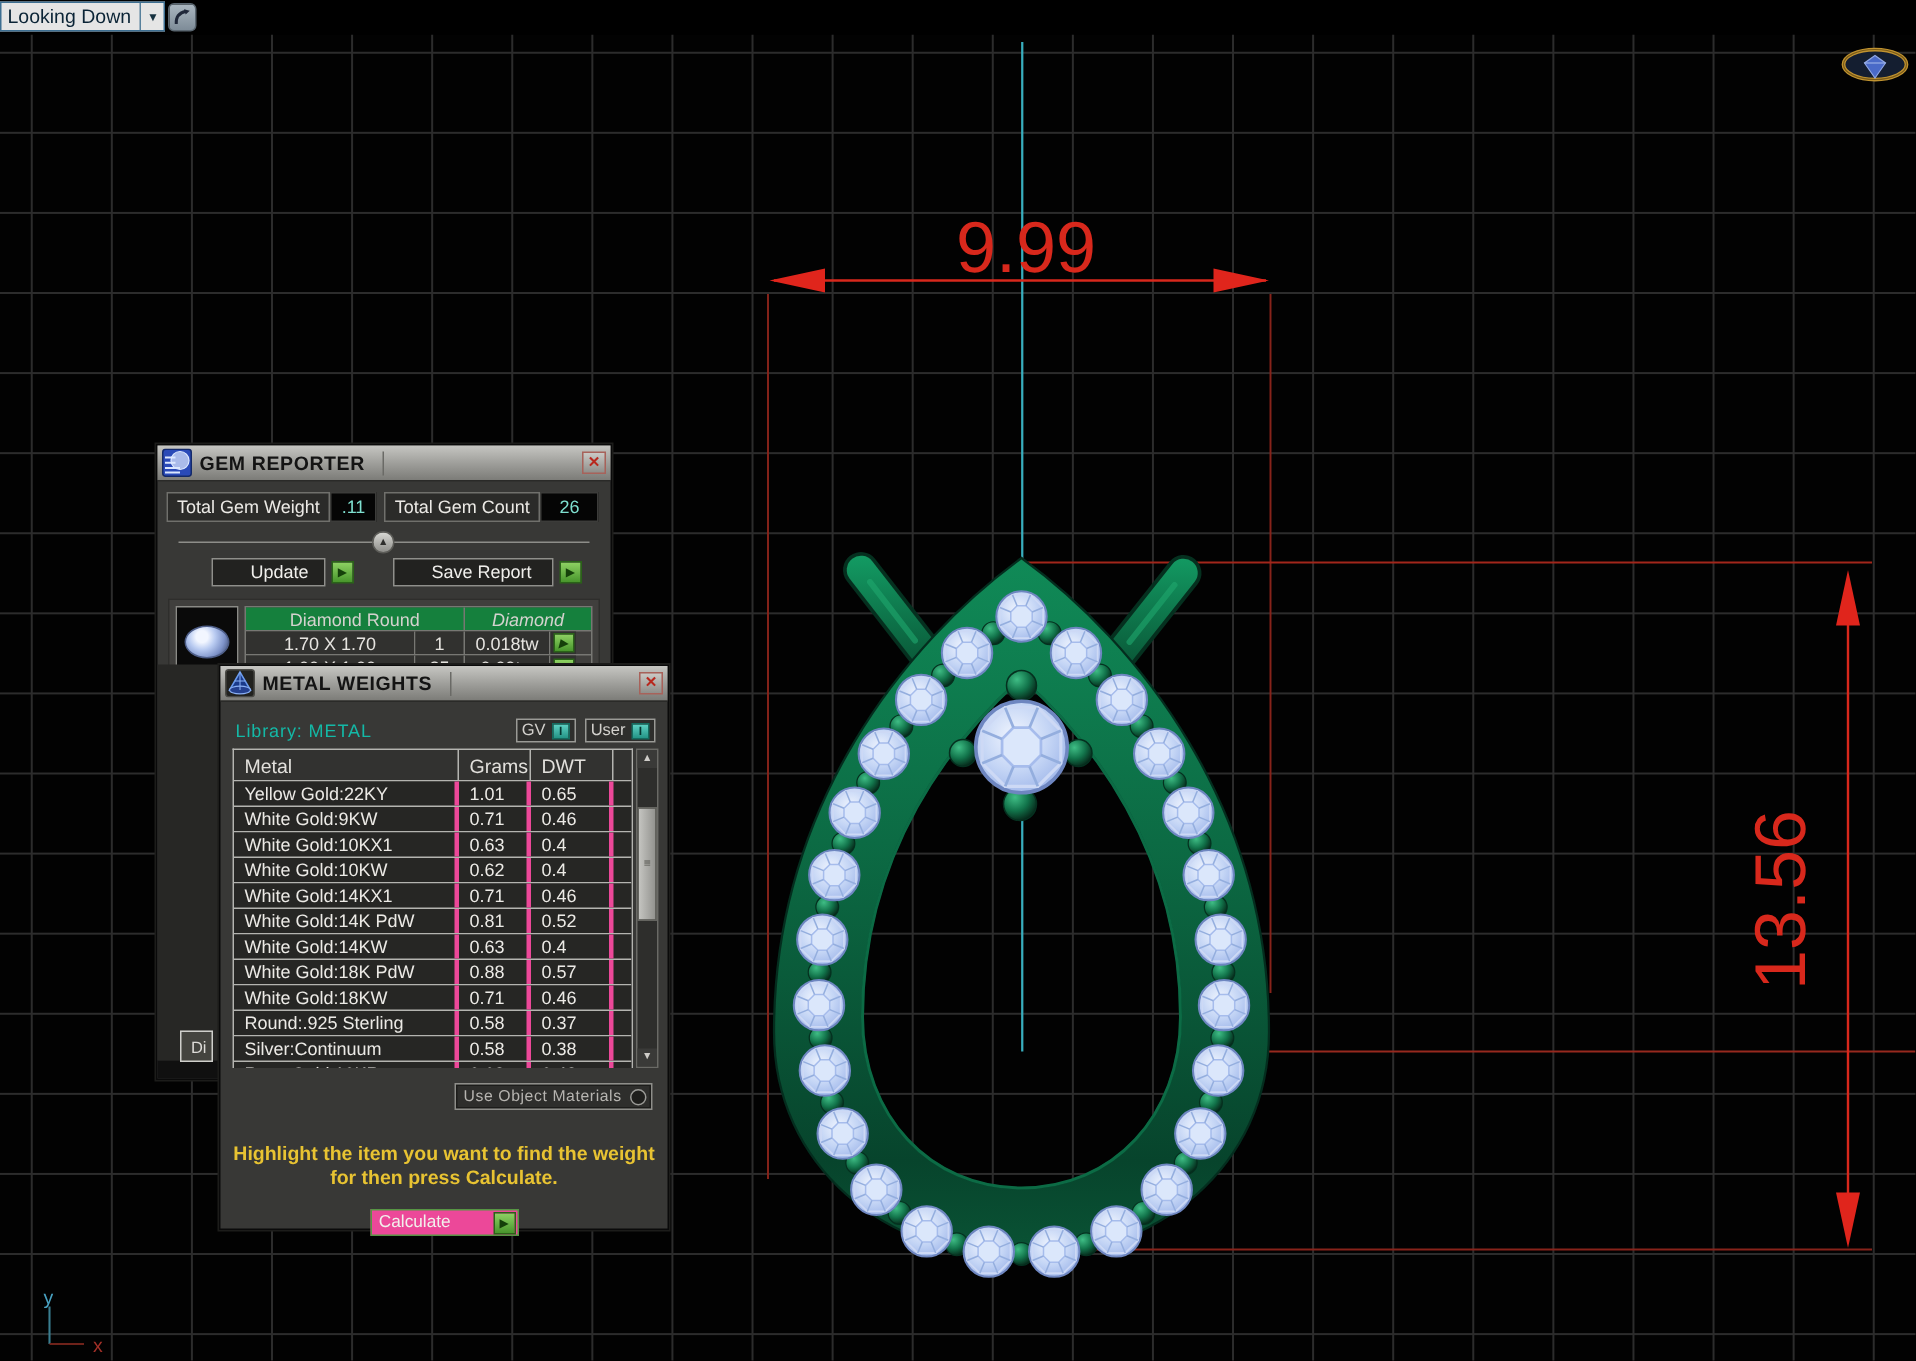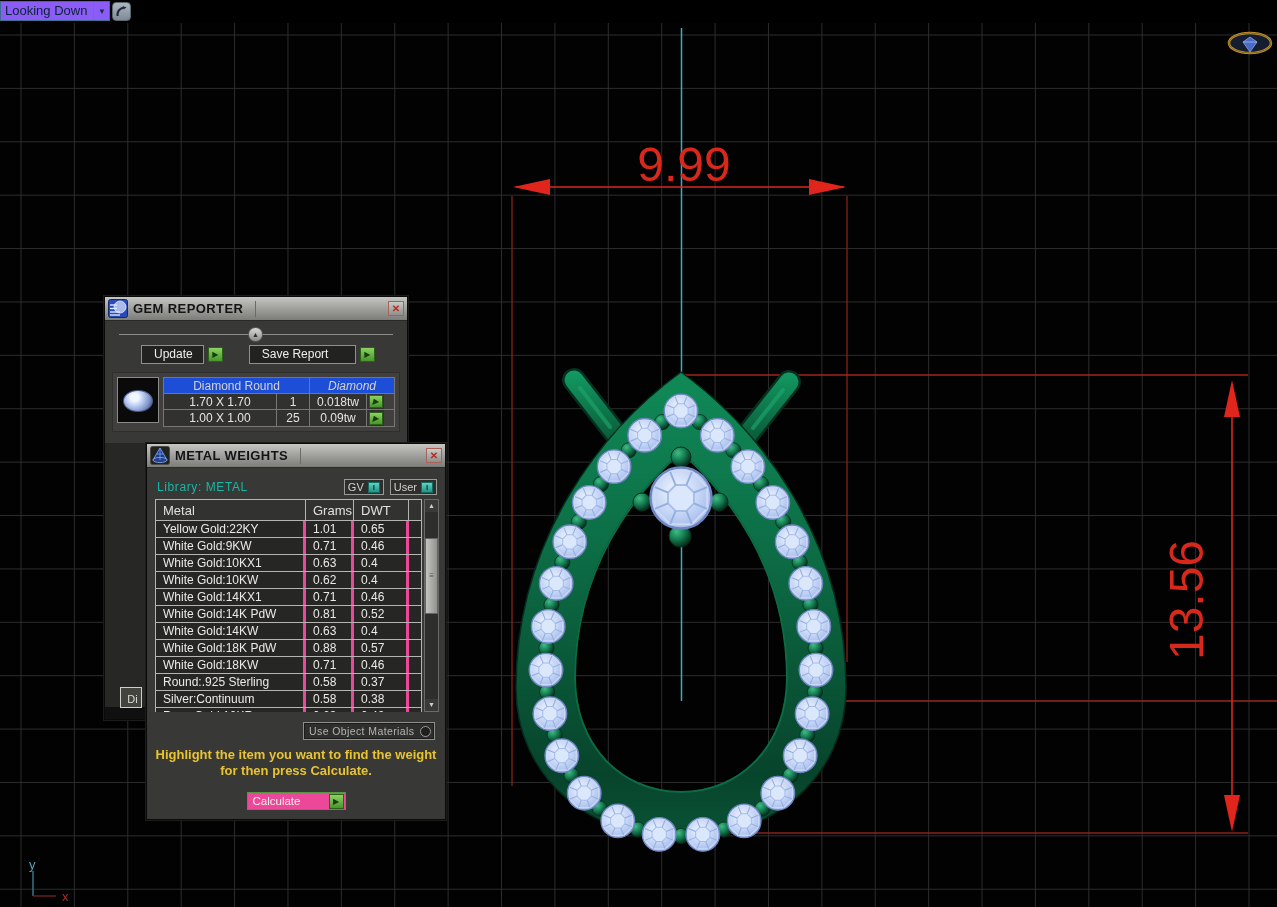--- a/index.html
+++ b/index.html
@@ -2,21 +2,21 @@
 <html><head>
 <meta charset="utf-8">
 <style>
   html,body{margin:0;padding:0;background:#000;width:1277px;height:907px;overflow:hidden;
     font-family:"Liberation Sans",sans-serif;-webkit-font-smoothing:antialiased;}
   *{box-sizing:border-box;}
 
   
   .topbar{position:absolute;left:0;top:0;width:1277px;height:23px;background:#000;z-index:40;}
   .viewchip{position:absolute;left:0;top:1px;height:20px;display:flex;align-items:stretch;
-    border:1px solid #3d6f92;background:#8b5cf6;}
+    border:1px solid #3d6f92;background:#e5e5e5;}
   .viewchip .vlabel{padding:1px 6px 0 4px;font-size:13px;color:#0b2436;}
   .viewchip .varrow{width:16px;border-left:1px solid #57809c;display:flex;align-items:center;
     justify-content:center;font-size:8px;color:#15303f;}
   .rotbtn{position:absolute;left:112px;top:2px;width:19px;height:19px;border-radius:4px;
     background:linear-gradient(#aab6c0,#7e8c98);border:1px solid #5a6670;
     display:flex;align-items:center;justify-content:center;}
 
   
   .viewport{position:absolute;left:0;top:23px;width:1277px;height:884px;background-color:#020202;
     background-image:linear-gradient(to right,#2c2c2c 1px,transparent 1px),
@@ -48,36 +48,36 @@
   .fldlabel{background:#2b2b29;border:1px solid #70706c;color:#eceae6;font-size:12px;
     padding:2px 6px;white-space:nowrap;}
   .fldval{background:#050505;border:1px solid #3c3c3a;color:#7fe0d0;font-size:12px;
     text-align:center;padding:2px 2px;}
   .collapse{position:relative;height:16px;margin:6px 10px 0 10px;}
   .collapse .line{position:absolute;left:4px;right:4px;top:7px;height:1px;background:#8d8d89;}
   .collapse .knob{position:absolute;left:50%;top:0;width:15px;height:15px;margin-left:-8px;
     border-radius:50%;background:linear-gradient(#d8d8d4,#8e8e8a);border:1px solid #5c5c58;
     color:#2e2e2c;font-size:7px;text-align:center;line-height:14px;cursor:pointer;}
   .btn{background:#222220;border:1px solid #8f8f8b;color:#f0efec;font-size:12px;
-    padding:1px 10px 2px 12px;cursor:pointer;white-space:nowrap;}
+    padding:1px 10px 2px 25px;cursor:pointer;white-space:nowrap;}
   .gr-buttons{display:flex;align-items:center;margin:2px 6px 0 36px;gap:4px;}
   .gempanel{display:flex;margin:8px 7px 0 7px;background:#403f3d;border:1px solid #2e2e2c;
     padding:4px;gap:4px;}
   .gemthumb{width:42px;height:46px;background:#0a0a0a;border:1px solid #8a8a86;position:relative;flex:none;}
   .gemthumb .stone{position:absolute;left:5px;top:12px;width:30px;height:22px;border-radius:50%;
     background:radial-gradient(circle at 38% 32%,#f2f6ff 0 18%,#b9cbf1 40%,#7e93c9 68%,#2c3756 100%);
     border:1px solid #4e5e88;}
   .gtable{flex:1;display:flex;flex-direction:column;border:1px solid #777773;}
   .gtr{display:flex;border-bottom:1px solid #777773;height:16px;}
   .gtr:last-child{border-bottom:none;}
   .gtd{border-right:1px solid #777773;color:#e6e4e0;font-size:12px;display:flex;
     align-items:center;justify-content:center;background:#31312f;overflow:hidden;}
   .gtd:last-child{border-right:none;font-style:italic;}
   .g-size{width:113px;}.g-cnt{width:33px;}.g-wt{width:57px;}.g-btn{width:17px;background:#31312f;padding:0;}
-  .gtr.hdr .gtd{background:#1d4ed8;color:#d4d2ce;}
+  .gtr.hdr .gtd{background:#15803d;color:#d4d2ce;}
   .g-h1{width:146px;}.g-h2{flex:1;}
   .gr-lower{position:absolute;left:0;top:146px;right:0;bottom:12px;background:#272725;}
   .gr-foot{position:absolute;left:0;bottom:0;right:0;height:12px;background:#101010;}
   .dibtn{position:absolute;left:15px;top:390px;width:22px;height:21px;background:#44443f;
     border:1px solid #cfcfcb;color:#dddbd7;font-size:11px;padding:3px 0 0 3px;overflow:hidden;z-index:11;}
 
   
   #metalweights{left:146px;top:443px;width:300px;height:377px;z-index:20;}
   .mw-librow{display:flex;align-items:center;margin:11px 8px 4px 10px;}
   .mw-lib{color:#14b8a6;font-size:12px;letter-spacing:.6px;}
@@ -101,21 +101,21 @@
   .sarrow{width:13px;height:12px;color:#cfcdc9;font-size:7px;text-align:center;line-height:12px;
     background:#3a3a38;cursor:pointer;flex:none;}
   .sthumb{width:13px;height:76px;margin-top:26px;background:linear-gradient(90deg,#c4c4c0,#92928e);
     border:1px solid #64645f;color:#55554f;font-size:8px;line-height:74px;text-align:center;cursor:grab;}
   .sspace{flex:1;}
   .uom{display:flex;align-items:center;margin:10px 10px 0 auto;width:132px;height:18px;
     background:#2e2e2c;border:1px solid #8e8e8a;box-shadow:inset 0 0 0 1px #1c1c1a;
     padding:0 3px 0 5px;cursor:pointer;}
   .uom .ulabel{color:#b6b4b0;font-size:10.5px;letter-spacing:.4px;flex:1;white-space:nowrap;}
   .uom .uring{width:11px;height:11px;border-radius:50%;border:1px solid #9a9a96;background:#1e1e1c;}
-  .hint{margin-top:7px;text-align:center;color:#e8c332;font-weight:bold;font-size:13px;line-height:16px;}
+  .hint{margin-top:21px;text-align:center;color:#e8c332;font-weight:bold;font-size:13px;line-height:16px;}
   .calcbtn{display:flex;align-items:center;margin:13px auto 0 auto;width:99px;height:18px;
     background:#ec4899;border:1px solid #569544;padding:0 1px 0 5px;cursor:pointer;}
   .calcbtn .clabel{flex:1;color:#f2f0ec;font-size:11.5px;}
 </style>
 </head>
 <body>
 
 <div class="viewport"></div>
 
 <svg class="scene" viewBox="0 0 1277 907">
@@ -300,20 +300,27 @@
       <line x1="2" y1="9.5" x2="9" y2="9.5" stroke="#dce8ff" stroke-width="1.4"></line>
       <line x1="2" y1="13" x2="12" y2="13" stroke="#dce8ff" stroke-width="1.4"></line>
       <line x1="2" y1="16" x2="12" y2="16" stroke="#dce8ff" stroke-width="1.4"></line>
     </svg>
     <span class="dlgtitle">GEM REPORTER</span>
     <span class="tdivider"></span>
     <span class="tspace"></span>
     <span class="closebtn">✕</span>
   </div>
 
+  <div class="gr-row">
+    <span class="fldlabel">Total Gem Weight</span>
+    <span class="fldval" style="width:31px;">.11</span>
+    <span style="width:5px;"></span>
+    <span class="fldlabel">Total Gem Count</span>
+    <span class="fldval" style="width:39px;">26</span>
+  </div>
 
   <div class="collapse">
     <div class="line"></div>
     <div class="knob">▲</div>
   </div>
 
   <div class="gr-buttons">
     <button class="btn">Update</button>
     <span class="greenbtn">▶</span>
     <span style="width:18px;"></span>

